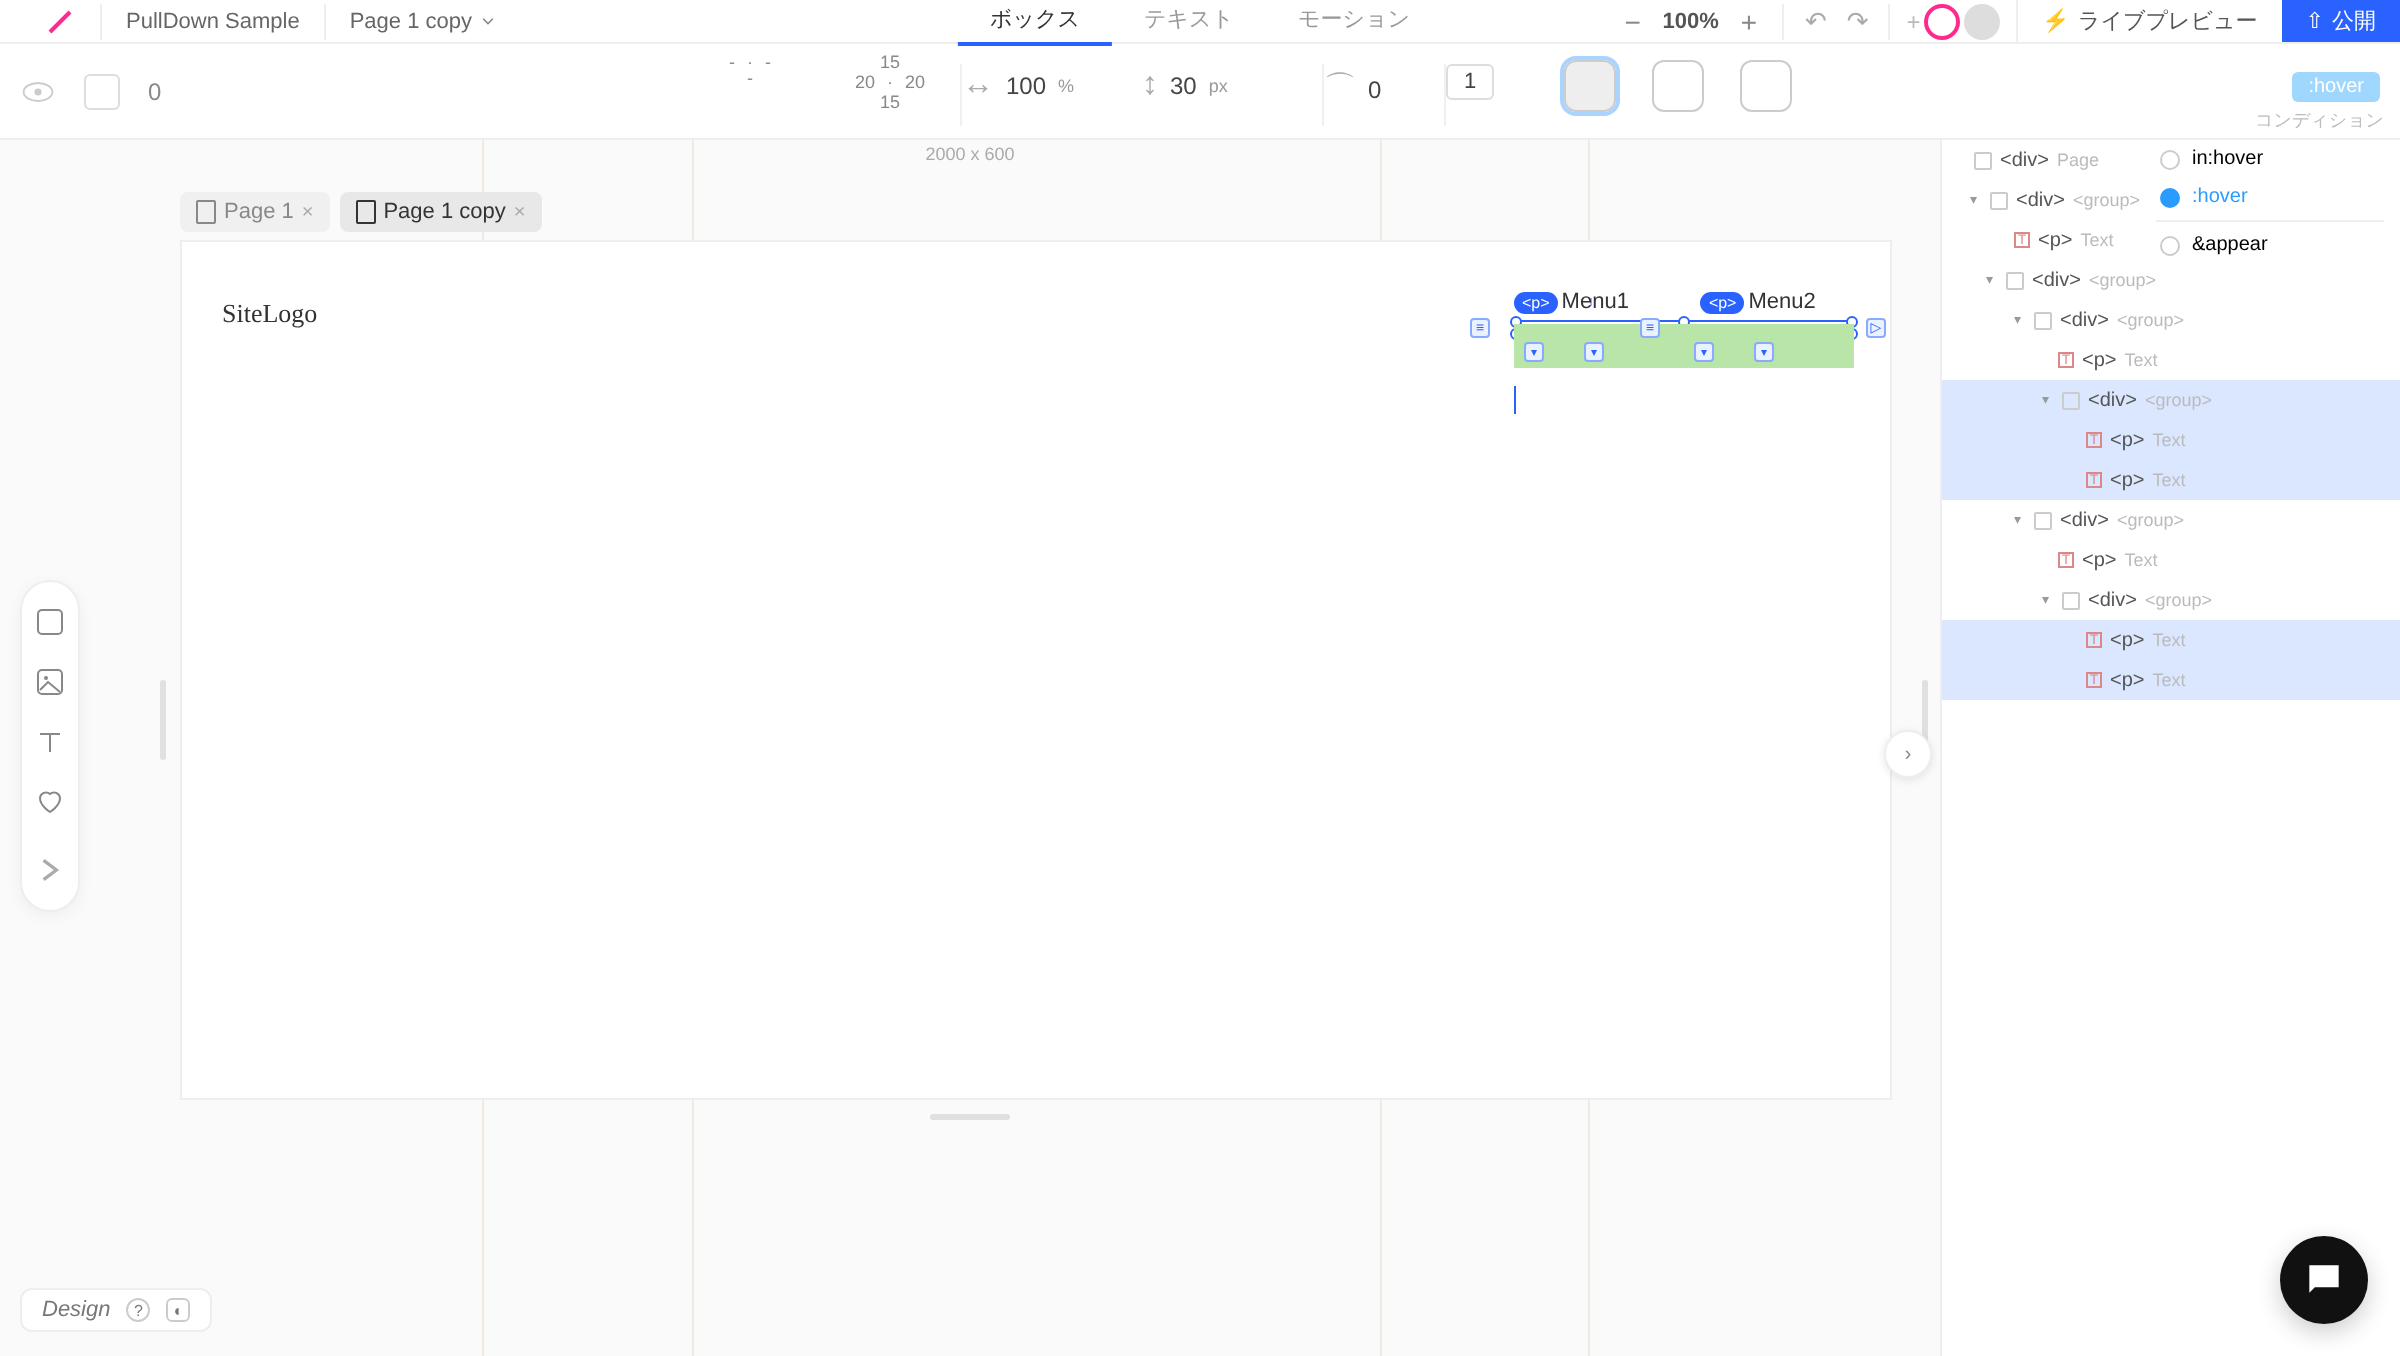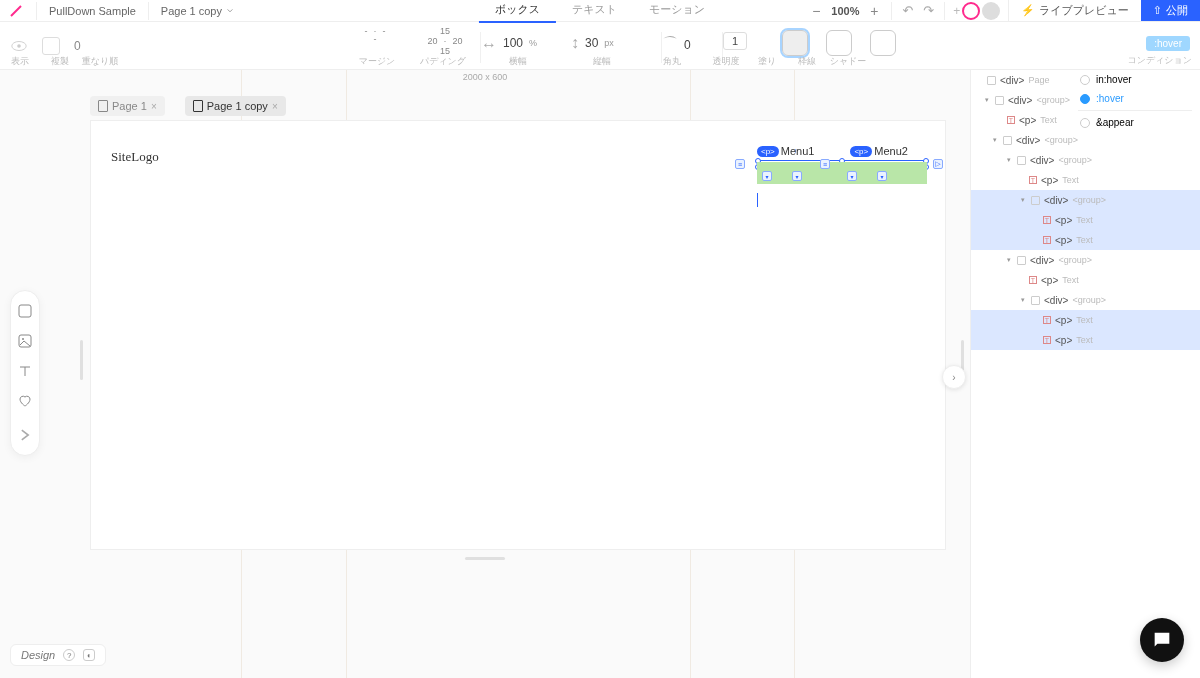--- a/index.html
+++ b/index.html
@@ -1,20 +1,20 @@
 <!DOCTYPE html>
 <html><head>
 <meta charset="utf-8">
 <style>
 * { box-sizing: border-box; margin: 0; padding: 0; font-family: -apple-system, BlinkMacSystemFont, "Segoe UI", sans-serif; }
 body { width: 1200px; height: 678px; background: #fff; overflow: hidden; position: relative; }
 
 
 .topbar { height: 22px; display: flex; align-items: center; border-bottom: 1px solid #eee; font-size: 11px; color: #555; }
-.topbar-left { display: flex; align-items: center; gap: 12px; padding-left: 8px; }
+.topbar-left { display: flex; align-items: center; gap: 12px; padding-left: 22px; }
 .diag-icon { width: 16px; height: 16px; display: flex; align-items: center; justify-content: center; }
 .diag-icon svg { stroke: #ff2a8d; stroke-width: 2; }
 .divider-v { width: 1px; height: 18px; background: #eee; }
 .project-name { color: #666; font-size: 11px; }
 .page-sel { display: flex; align-items: center; gap: 4px; color: #666; cursor: pointer; }
 .chev { width: 8px; height: 8px; }
 .topbar-center { position: absolute; left: 50%; transform: translateX(-50%); display: flex; gap: 0; }
 .tab { padding: 4px 16px; font-size: 11px; color: #999; cursor: pointer; }
 .tab.active { color: #333; border-bottom: 2px solid #2a62ff; }
 .topbar-right { margin-left: auto; display: flex; align-items: center; height: 100%; }
@@ -48,21 +48,21 @@
 .prop-swatch.selected { outline: 2px solid #a8d4ff; background: #eee; }
 .prop-sep { width: 1px; align-self: stretch; background: #f0f0f0; margin: 6px 0; }
 .hover-chip { position: absolute; right: 10px; top: 14px; background: #9fd7ff; color: #fff; font-size: 10px; padding: 2px 8px; border-radius: 3px; }
 .cond-lbl { position: absolute; right: 8px; bottom: 2px; font-size: 9px; color: #bbb; }
 
 
 .canvas-area { position: absolute; top: 70px; left: 0; right: 230px; bottom: 0; background: #fafafa; overflow: hidden; }
 .guide-v { position: absolute; top: 0; bottom: 0; width: 1px; background: #f0eae2; }
 .gv1 { left: 241px; } .gv2 { left: 346px; } .gv3 { left: 690px; } .gv4 { left: 794px; }
 .canvas-meta { position: absolute; left: 50%; transform: translateX(-50%); top: 2px; font-size: 9px; color: #aaa; }
-.page-tabs { position: absolute; left: 90px; top: 26px; display: flex; gap: 20px; }
+.page-tabs { position: absolute; left: 90px; top: 26px; display: flex; gap: 5px; }
 .page-tab { display: flex; align-items: center; gap: 4px; background: #f0f0f0; padding: 4px 8px; border-radius: 4px; font-size: 11px; color: #888; }
 .page-tab.active { background: #e8e8e8; color: #333; font-weight: 500; }
 .page-tab .page-ico { width: 10px; height: 12px; border: 1px solid currentColor; border-radius: 1px; }
 .page-tab .close { color: #aaa; font-size: 10px; }
 .page-frame { position: absolute; left: 90px; top: 50px; width: 856px; height: 430px; background: #fff; border: 1px solid #eee; }
 .site-logo { position: absolute; left: 20px; top: 28px; font-size: 13px; color: #333; font-family: Georgia, serif; }
 .ruler-tick { position: absolute; top: 28px; width: 1px; height: 4px; background: #94b8ff; }
 .menu-area { position: absolute; right: 20px; top: 18px; display: flex; gap: 0; align-items: flex-start; }
 .menu-item { position: relative; font-size: 11px; color: #333; display: flex; align-items: center; gap: 2px; }
 .menu-chip { background: #2a62ff; color: #fff; font-size: 8px; padding: 1px 4px; border-radius: 6px; }
@@ -219,34 +219,20 @@
       <div class="prop-swatch selected"></div>
     </div>
     <div class="prop-group" style="width:44px;padding-top:4px">
       <div class="prop-swatch"></div>
     </div>
     <div class="prop-group" style="width:44px;padding-top:4px">
       <div class="prop-swatch"></div>
     </div>
   </div>
 
-  <div class="prop-sub">
-    <span class="sub-lbl" style="width:40px">表示</span>
-    <span class="sub-lbl" style="width:40px">複製</span>
-    <span class="sub-lbl" style="width:40px">重なり順</span>
-    <span class="sub-lbl" style="position:absolute;left:352px;width:50px">マージン</span>
-    <span class="sub-lbl" style="position:absolute;left:418px;width:50px">パディング</span>
-    <span class="sub-lbl" style="position:absolute;left:498px;width:40px">横幅</span>
-    <span class="sub-lbl" style="position:absolute;left:582px;width:40px">縦幅</span>
-    <span class="sub-lbl" style="position:absolute;left:652px;width:40px">角丸</span>
-    <span class="sub-lbl" style="position:absolute;left:706px;width:40px">透明度</span>
-    <span class="sub-lbl" style="position:absolute;left:752px;width:30px">塗り</span>
-    <span class="sub-lbl" style="position:absolute;left:792px;width:30px">枠線</span>
-    <span class="sub-lbl" style="position:absolute;left:828px;width:40px">シャドー</span>
-  </div>
 
   <span class="hover-chip">:hover</span>
   <span class="cond-lbl">コンディション</span>
 </div>
 
 <div class="canvas-area">
   <div class="guide-v gv1"></div>
     <div class="guide-v gv2"></div>
     <div class="guide-v gv3"></div>
     <div class="guide-v gv4"></div>

